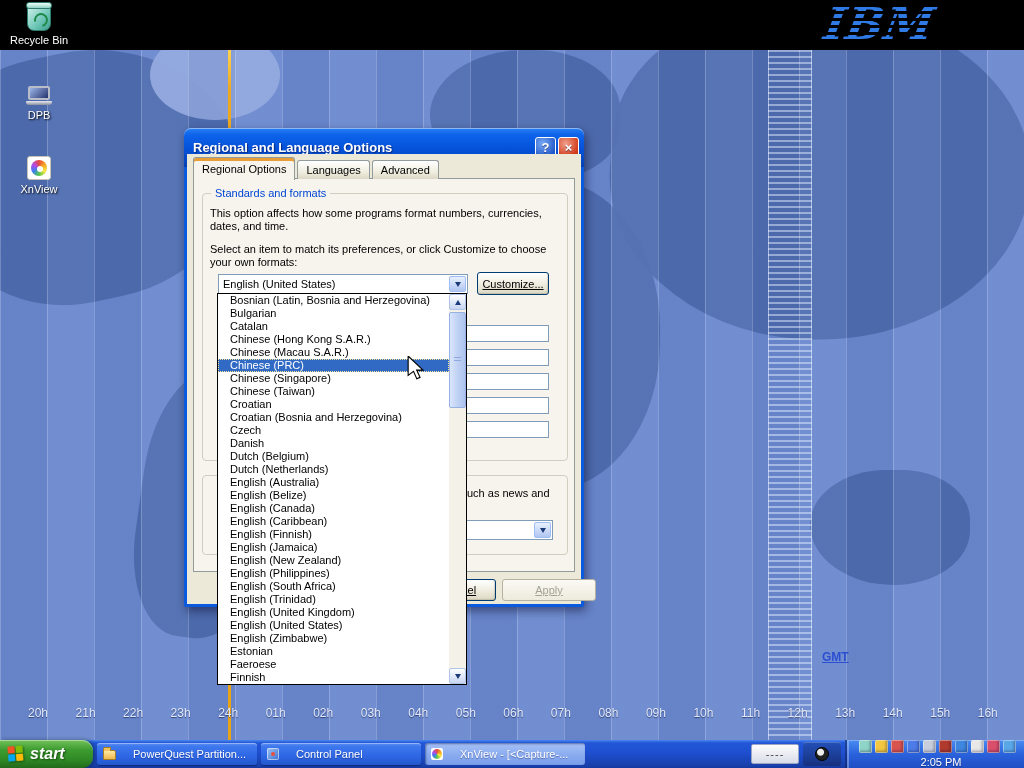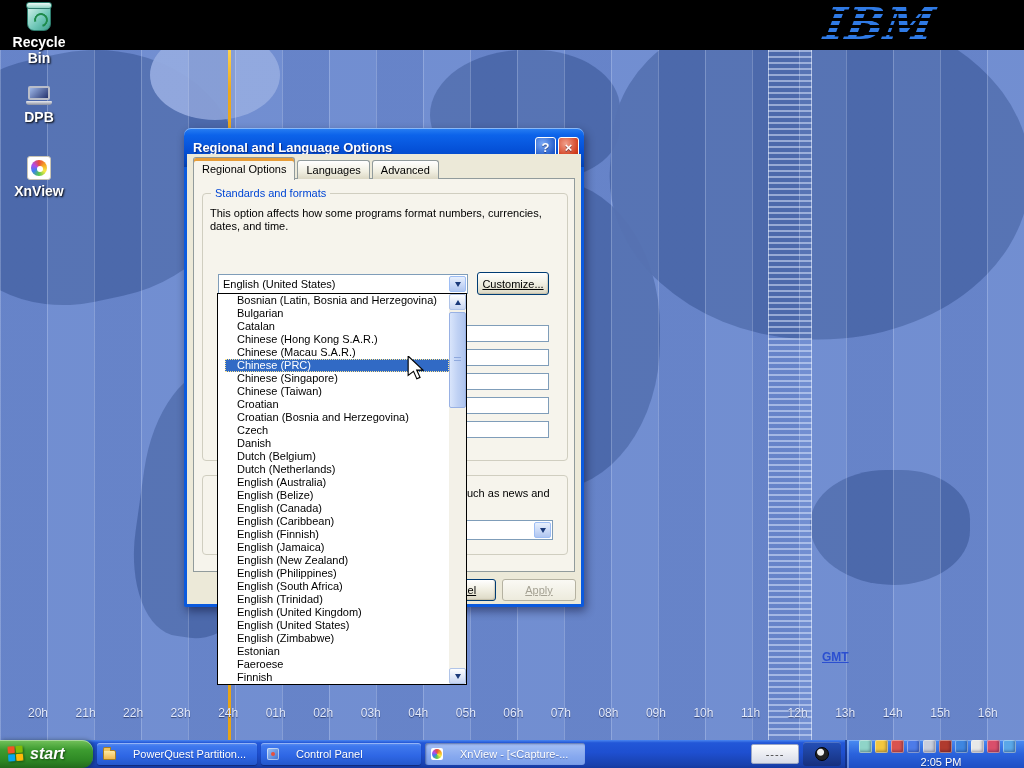--- a/index.html
+++ b/index.html
@@ -33,22 +33,22 @@
     border-left:1px solid rgba(235,242,255,.6); border-right:1px solid rgba(235,242,255,.6); }
   #time-line { position:absolute; left:228px; top:0; width:3px; height:100%;
     background:linear-gradient(to bottom,#ffd34d,#eda81d 40px,#e8a414); }
   #gmt-label { position:absolute; left:822px; top:600px; color:#2b4fd0; font-size:12px;
     font-weight:bold; text-decoration:underline; }
   #tz-row { position:absolute; left:0; right:0; bottom:20px; display:flex;
     justify-content:space-between; padding:0 26px 0 28px; color:#e2e9fb; font-size:12px;
     text-shadow:0 1px 1px rgba(10,20,60,.6); }
 
   
-  .desk-icon { position:absolute; width:78px; text-align:center; color:#fff; font-size:14px;
-    text-shadow:1px 1px 2px #000; z-index:3; cursor:default;font-weight:bold; }
+  .desk-icon { position:absolute; width:78px; text-align:center; color:#fff; font-size:11px;
+    text-shadow:1px 1px 2px #000; z-index:3; cursor:default; }
   .desk-icon .glyph { margin:0 auto 3px; }
   #icon-recycle { left:0px; top:4px; }
   #icon-dpb { left:0px; top:86px; }
   #icon-xnview { left:0px; top:156px; }
   .icon-bin { width:24px; height:27px; background:linear-gradient(135deg,#d8f4ee,#6fc7b8 60%,#3fa18e);
     border:1px solid #2e7d6e; border-radius:4px 4px 7px 7px; position:relative; }
   .icon-bin::before { content:""; position:absolute; left:-2px; top:-3px; right:-2px; height:5px;
     background:linear-gradient(#effcf8,#8fd4c4); border:1px solid #2e7d6e; border-radius:3px; }
   .icon-bin::after { content:""; position:absolute; left:6px; top:8px; width:10px; height:10px;
     border:2px solid #1d8a4a; border-radius:50%; border-bottom-color:transparent; transform:rotate(30deg); }
@@ -118,27 +118,27 @@
   #customize-btn { left:283px; top:93px; width:72px; height:23px; }
   .xp-btn.disabled { border-color:#b5b2a1; color:#a5a294;
     background:linear-gradient(to bottom,#faf9f4,#edebdd); box-shadow:none; }
 
   .sample-box { position:absolute; left:117px; width:238px; height:17px; background:#fff;
     border:1px solid #7f9db9; }
   #location-fragment { left:273px; top:308px; width:100px; }
   #location-combo { left:117px; top:341px; width:242px; height:20px; }
 
   #cancel-btn { left:235px; top:425px; width:74px; height:22px; }
-  #apply-btn { left:315px; top:425px; width:74px; height:22px; }
+  #apply-btn { left:315px; top:425px; width:94px; height:22px; }
 
   
   #language-list { position:absolute; left:217px; top:293px; width:250px; height:392px;
     background:#fff; border:1px solid #000; z-index:30; font-size:11px; }
   #language-list-items { position:absolute; inset:0 17px 0 0; overflow:hidden; }
-  .list-item { height:13px; line-height:13px; padding-left:12px; white-space:nowrap; overflow:hidden; color:#000;margin-left:7px; }
+  .list-item { height:13px; line-height:13px; padding-left:12px; white-space:nowrap; overflow:hidden; color:#000; }
   .list-item.selected { background:#316ac5; color:#fff; outline:1px dotted #ffe793; outline-offset:-1px; }
   .vscroll { position:absolute; top:0; right:0; bottom:0; width:17px; background:#f3f1e8; }
   .scroll-btn { position:absolute; left:0; right:0; height:16px;
     background:linear-gradient(to bottom,#fdfeff,#c8d6f2); border:1px solid #b0c4e8; border-radius:2px;
     display:flex; align-items:center; justify-content:center; }
   .scroll-btn.up { top:0; }
   .scroll-btn.down { bottom:0; }
   .scroll-thumb { position:absolute; left:0; right:0; top:18px; height:96px;
     background:linear-gradient(to right,#d9e5fb,#c0d2f4 50%,#aec4ee);
     border:1px solid #98b1e4; border-radius:2px; }
@@ -273,20 +273,21 @@
       <div class="tab">Advanced</div>
     </div>
     <div class="tab-page">
 
       <div class="group-box" id="standards-group">
         <span class="group-caption">Standards and formats</span>
       </div>
       <div class="group-box" id="location-group"></div>
 
       <div class="dlg-text" id="desc-text">This option affects how some programs format numbers, currencies, dates, and time.</div>
+      <div class="dlg-text" id="instr-text">Select an item to match its preferences, or click Customize to choose your own formats:</div>
 
       <div class="combo" id="format-combo">
         <span>English (United States)</span>
         <span class="combo-arrow-btn">
             <span class="arr-down"></span>
           </span>
       </div>
       <div class="xp-btn" id="customize-btn">Customize...</div>
 
       <div class="sample-box" style="top:146px"></div>

